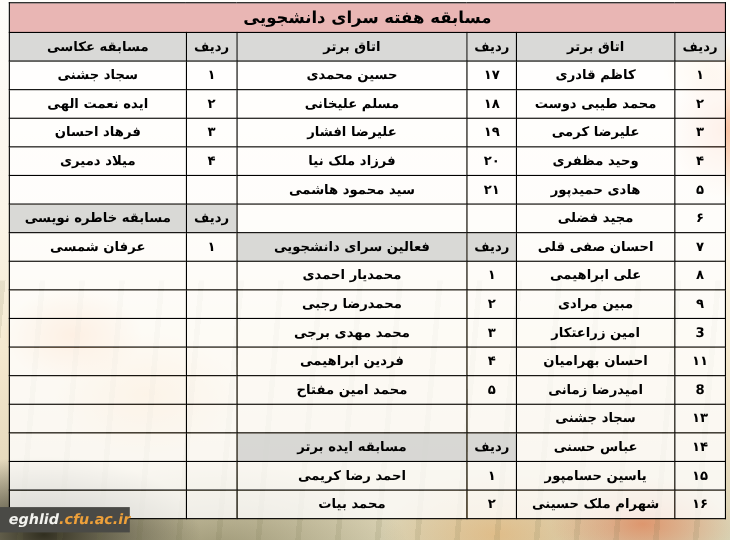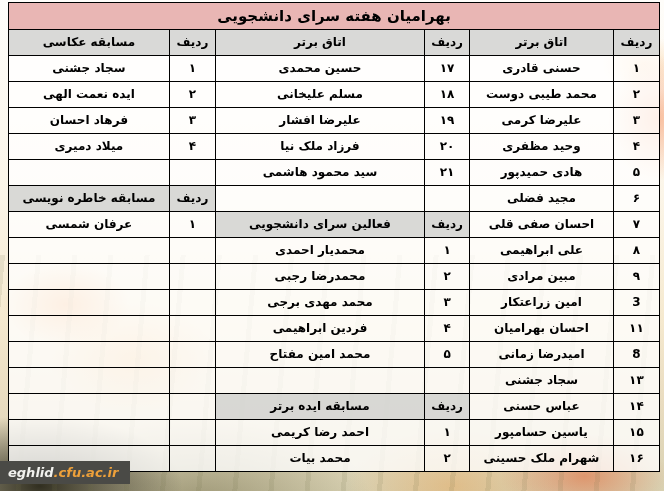--- a/index.html
+++ b/index.html
@@ -41,21 +41,21 @@
   td.title{
     height:26px;text-align:center;font-size:15px;
     background:#e9b6b4;letter-spacing:0.2px;
   }
   td.hdr{background:rgba(215,215,213,0.95);}
   td.radif{text-align:center;padding:0 2px;}
   td.name{text-align:center;}
   .watermark{
     position:absolute;left:0;top:461px;height:23px;
     display:inline-flex;align-items:center;
-    padding:0 12px 0 8px;background:#4a4a46;
+    padding:0 0 0 8px;background:#4a4a46;
     font-style:italic;font-weight:bold;font-size:13px;color:#f2f2ee;
     cursor:pointer;
   }
   .watermark .accent{color:#eda03a;text-align:right;}
 </style>
 </head>
 <body>
 
 <div class="stage">
   <div class="bg"></div>
@@ -65,35 +65,35 @@
     <colgroup>
       <col style="width:46px">
         <col style="width:143px">
       <col style="width:45px">
         <col style="width:208px">
       <col style="width:46px">
         <col style="width:160px">
     </colgroup>
     <thead>
       <tr>
-        <td colspan="6" class="title">بهرامیان هفته سرای دانشجویی</td>
+        <td colspan="6" class="title">مسابقه هفته سرای دانشجویی</td>
       </tr>
       <tr>
         <td class="radif hdr">ردیف</td>
         <td class="name hdr">اتاق برتر</td>
         <td class="radif hdr">ردیف</td>
         <td class="name hdr">اتاق برتر</td>
         <td class="radif hdr">ردیف</td>
         <td class="name hdr">مسابقه عکاسی</td>
       </tr>
     </thead>
     <tbody id="tbody">
         <tr>
           <td class="radif">۱</td>
-          <td class="name">حسنی قادری</td>
+          <td class="name">کاظم قادری</td>
           <td class="radif">۱۷</td>
           <td class="name">حسین محمدی</td>
           <td class="radif">۱</td>
           <td class="name">سجاد جشنی</td>
         </tr>
         <tr>
           <td class="radif">۲</td>
           <td class="name">محمد طیبی دوست</td>
           <td class="radif">۱۸</td>
           <td class="name">مسلم علیخانی</td>

